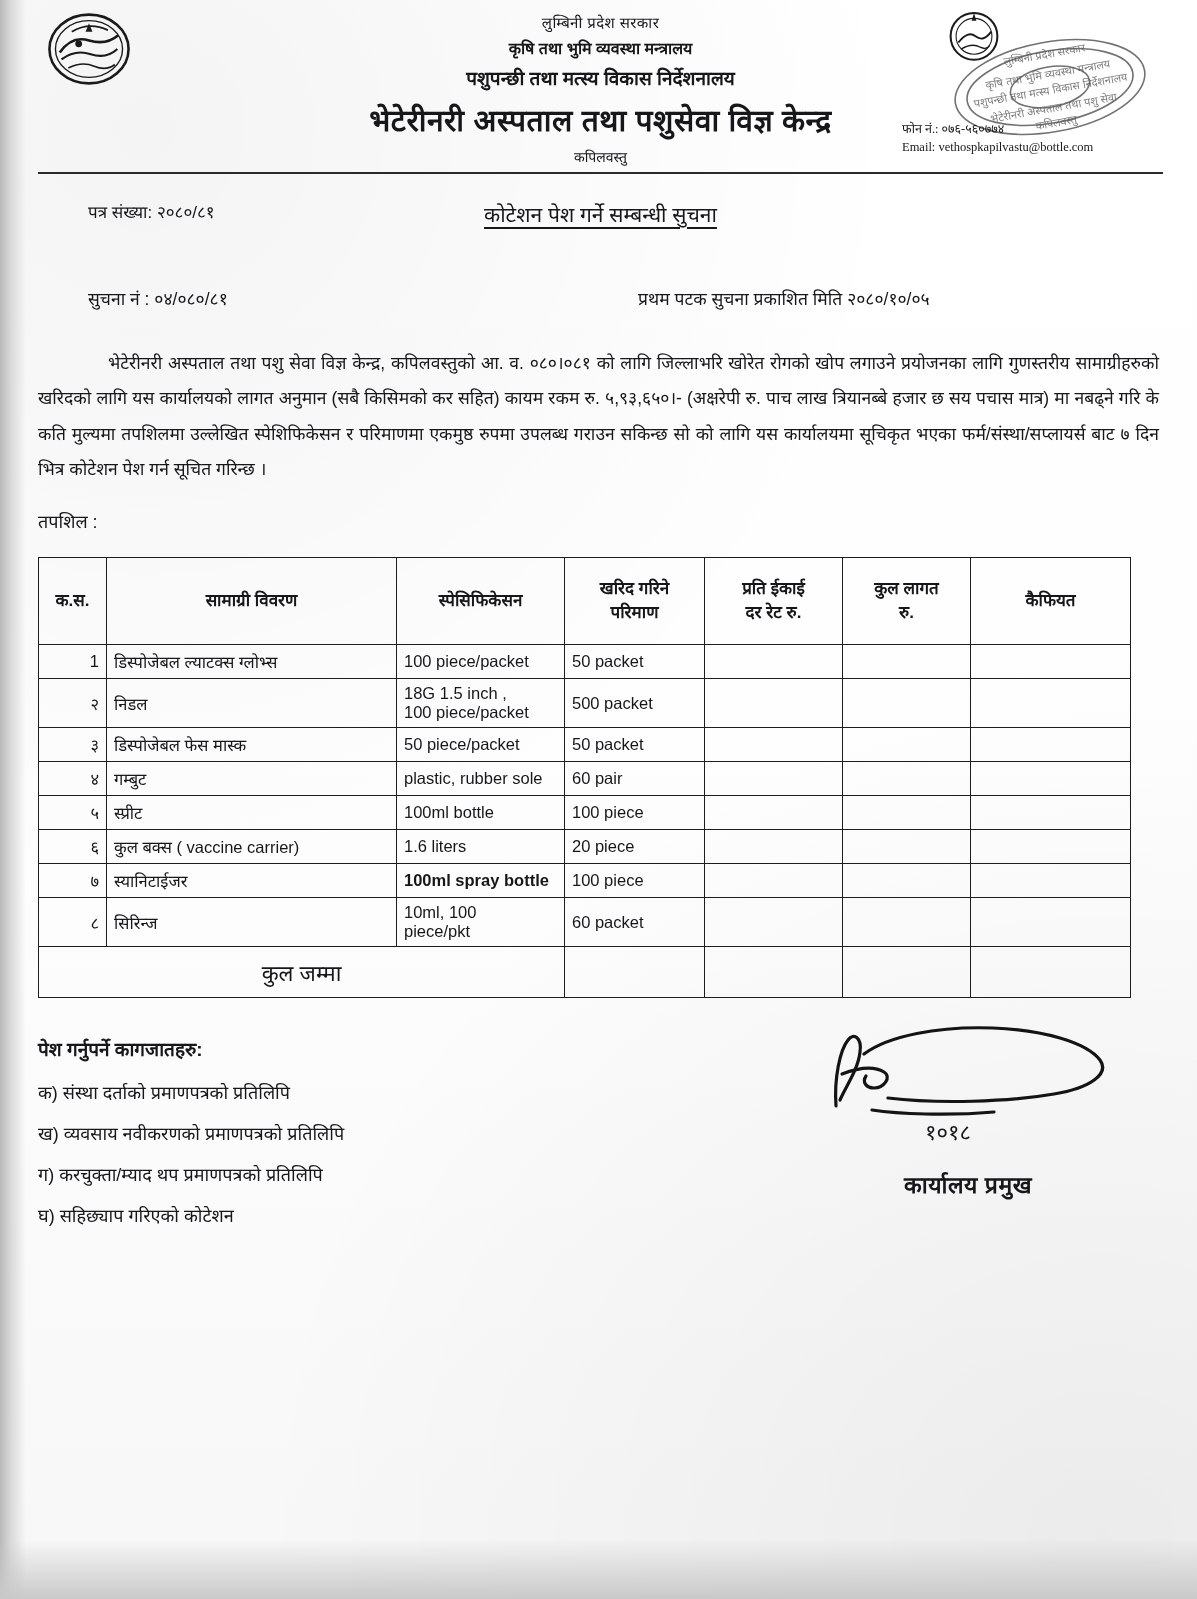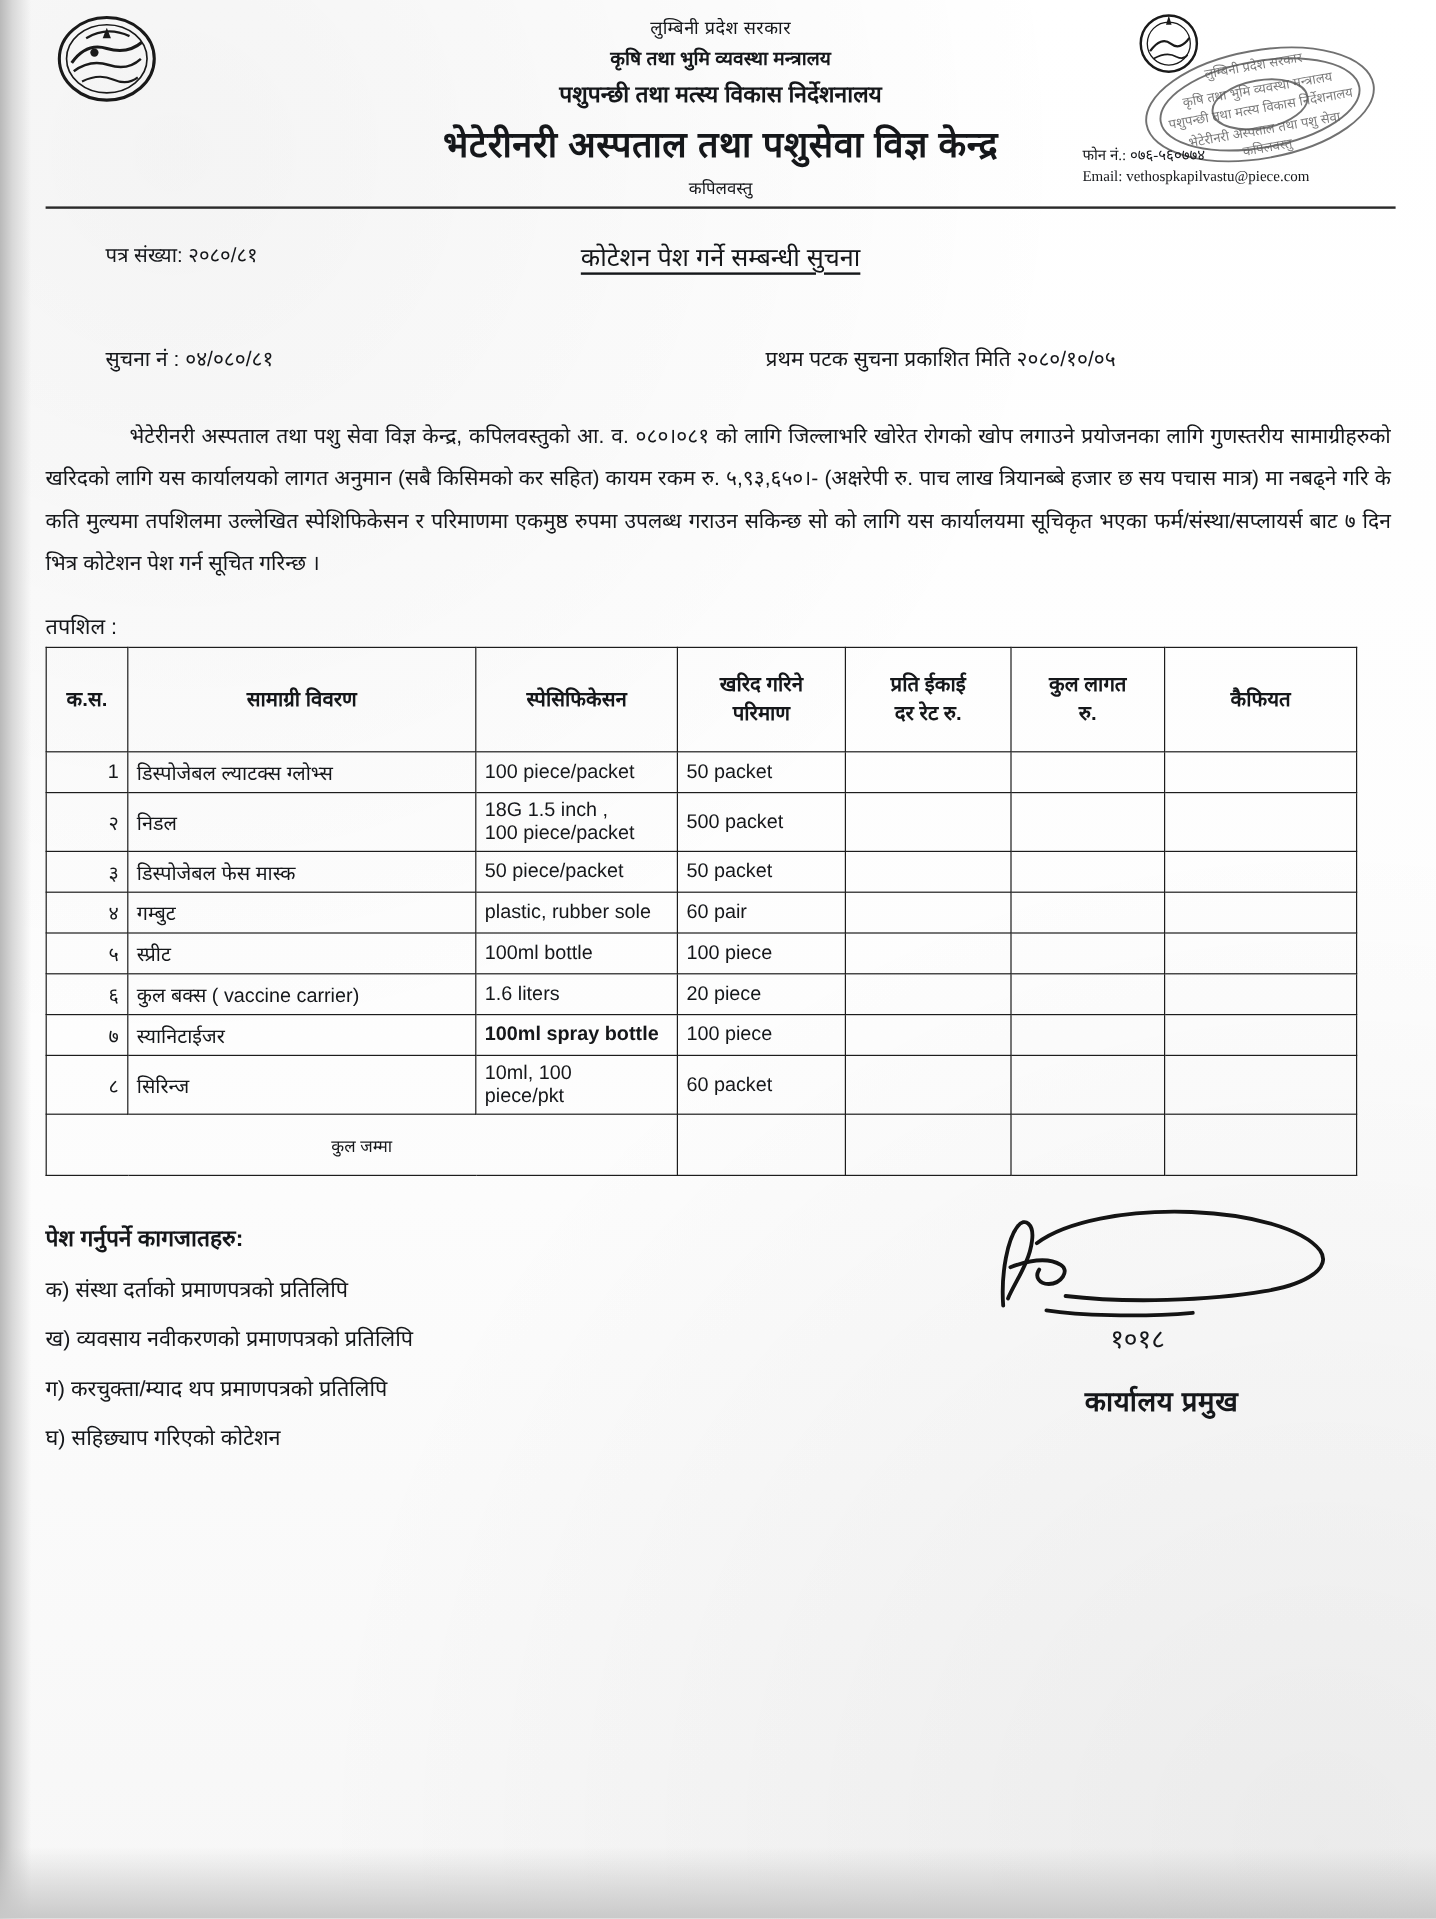--- a/index.html
+++ b/index.html
@@ -148,21 +148,21 @@
     text-indent: 70px;
     padding-right: 4px;
   }
   .tapasil-label {
     margin-top: 22px;
     font-size: 18px;
   }
 
   
   table.items {
-    margin-top: 6px;
+    margin-top: 24px;
     border-collapse: collapse;
     width: 1092px;
     table-layout: fixed;
     font-size: 16.5px;
   }
   table.items th, table.items td {
     border: 1.6px solid #1d1d1d;
     padding: 5px 7px;
     vertical-align: middle;
   }
@@ -182,21 +182,21 @@
   col.c-remark { width: 160px; }
 
   td.sn { text-align: right; padding-right: 10px; }
   td.desc { padding-left: 10px; }
   td.spec { }
   td.qty { }
   td.blank { }
   tr.total-row td {
     height: 40px;
     text-align: center;
-    font-size: 14px;
+    font-size: 22px;
   }
 
   
   .docs {
     margin-top: 38px;
     position: relative;
   }
   .docs-title {
     font-size: 19px;
     font-weight: 700;
@@ -274,21 +274,21 @@
       </svg>
 
       <div class="lh-l1">लुम्बिनी प्रदेश सरकार</div>
       <div class="lh-l2">कृषि तथा भुमि व्यवस्था मन्त्रालय</div>
       <div class="lh-l3">पशुपन्छी तथा मत्स्य विकास निर्देशनालय</div>
       <div class="lh-l4">भेटेरीनरी अस्पताल तथा पशुसेवा विज्ञ केन्द्र</div>
       <div class="lh-l5">कपिलवस्तु</div>
 
       <div class="contact">
         <div>फोन नं.: ०७६-५६०७७४</div>
-        <div>Email: vethospkapilvastu@piece.com</div>
+        <div>Email: vethospkapilvastu@bottle.com</div>
       </div>
     </div>
 
     <div class="meta-row1">
       <div class="letter-no">पत्र संख्या: २०८०/८१</div>
       <div class="doc-title">कोटेशन पेश गर्ने सम्बन्धी सुचना</div>
     </div>
 
     <div class="meta-row2">
       <div class="notice-no">सुचना नं : ०४/०८०/८१</div>

